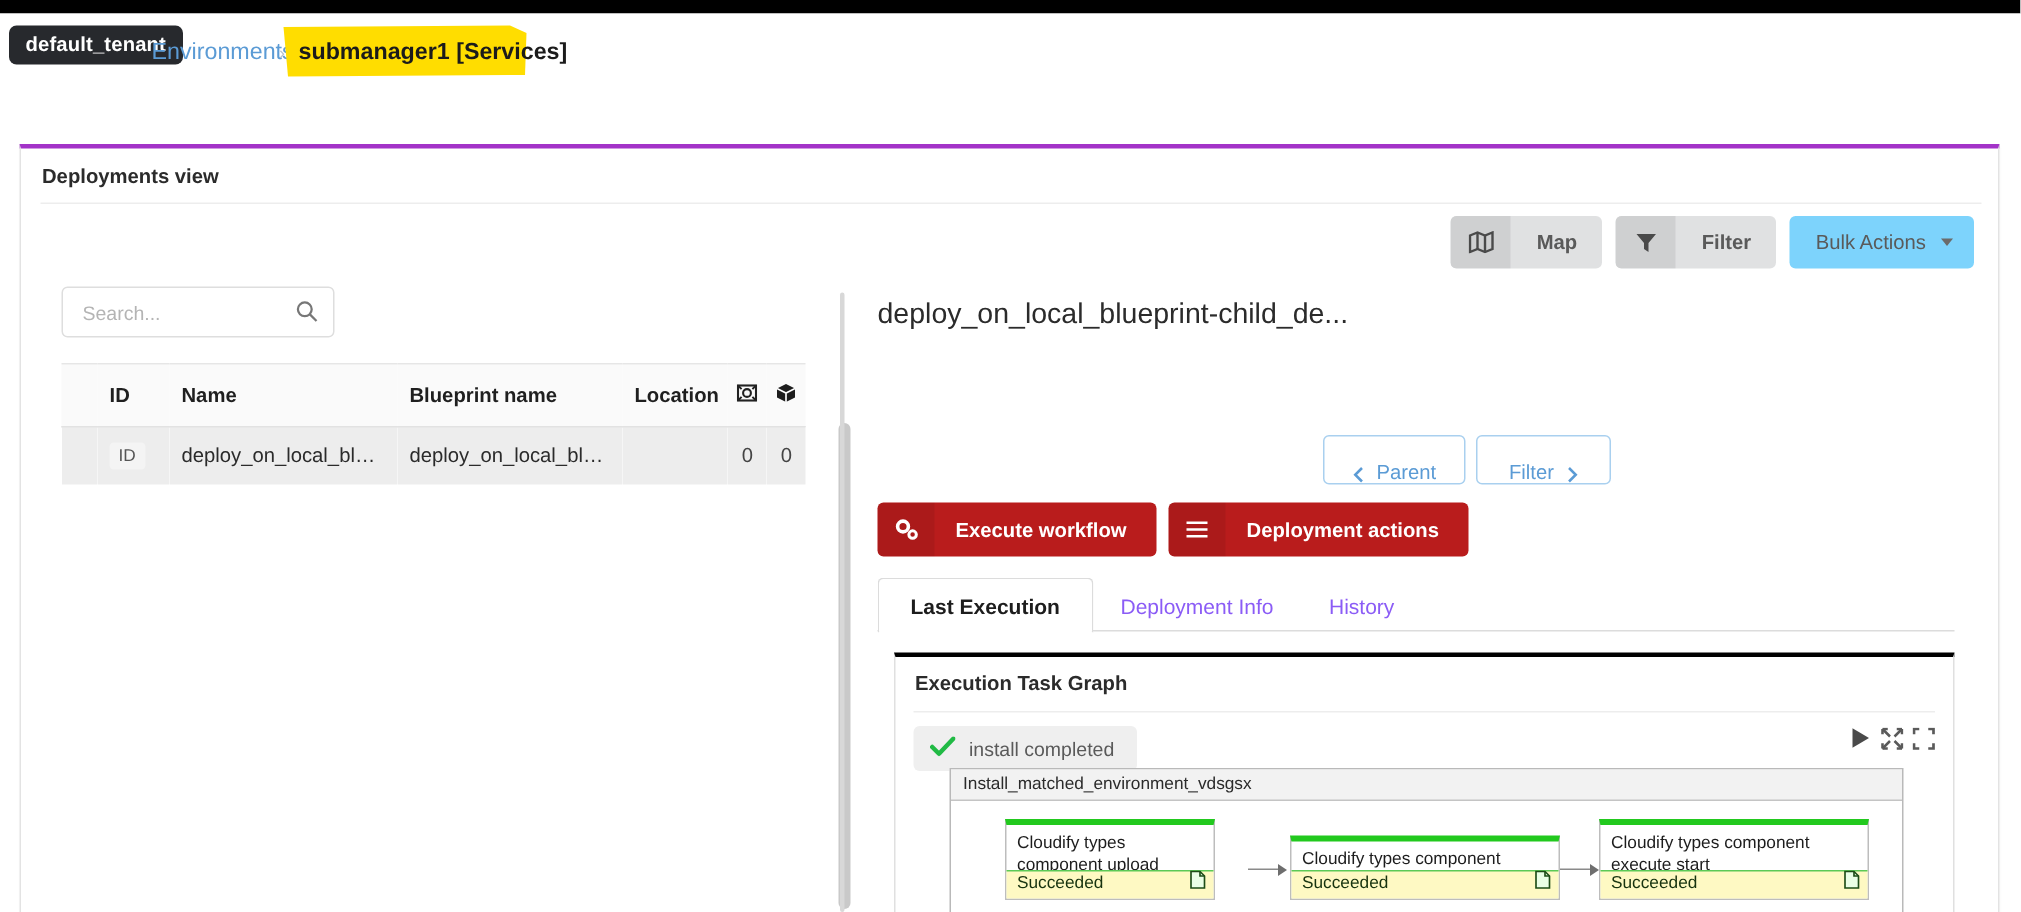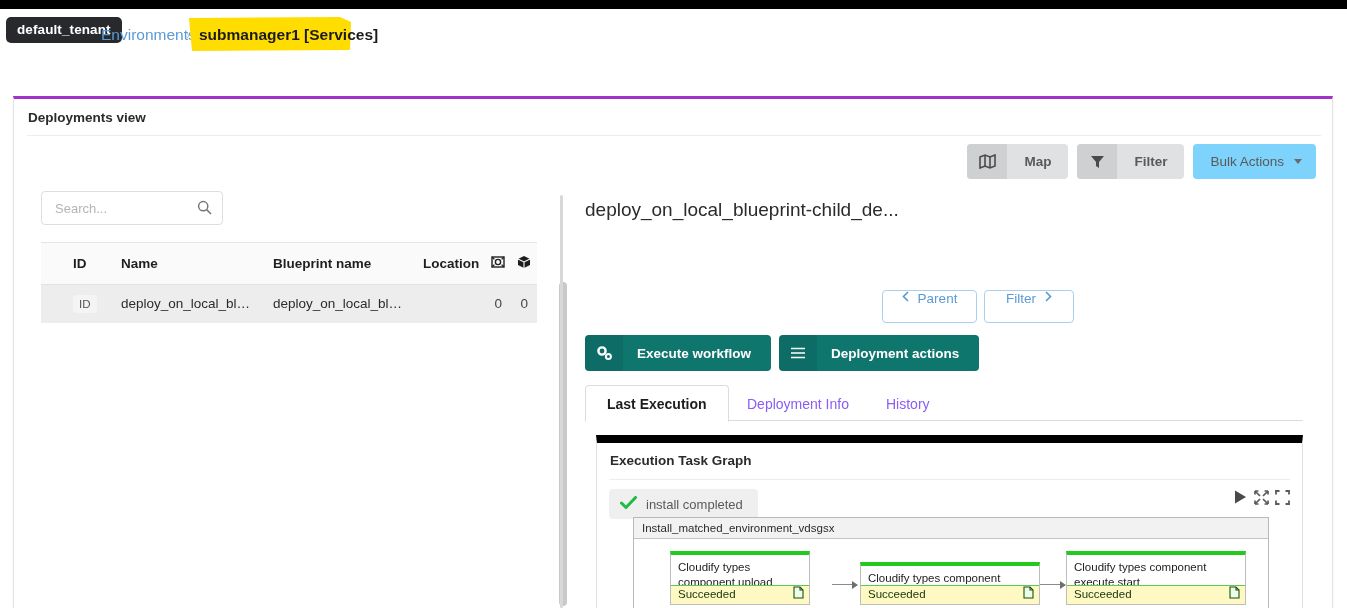--- a/index.html
+++ b/index.html
@@ -149,30 +149,30 @@
   
   .rightpane { position: absolute; left: 558px; top: 86px; right: 0; bottom: 0; }
   .dep-title {
     position: absolute; left: 13px; top: 14px;
     font-size: 19px; color: #2b2b2b; font-weight: normal;
     white-space: nowrap;
   }
   .nav-btn {
     position: absolute; height: 33px; border: 1px solid #a9d0ef;
     border-radius: 4px; background: #fff; color: #5b9bd5;
-    font-size: 13.5px; display: flex; align-items: flex-start;
+    font-size: 13.5px; display: flex; align-items: flex-end;
     justify-content: center; gap: 9px; cursor: pointer;
   }
   #btn-parent { left: 310px; top: 105px; width: 95px; }
   #btn-details { left: 412px; top: 105px; width: 90px; }
 
   .act-row { position: absolute; left: 13px; top: 150px; display: flex; gap: 8px; }
   .teal-btn {
     display: flex; align-items: stretch; height: 36px;
-    background: #0f766e; color: #fff; border-radius: 4px;
+    background: #b91c1c; color: #fff; border-radius: 4px;
     overflow: hidden; font-size: 13.5px; font-weight: bold; cursor: pointer; text-align: center;
   }
   .teal-btn .ti {
     display: flex; align-items: center; justify-content: center; width: 38px;
     background: rgba(0,0,0,.07);
   }
   .teal-btn .tl { display: flex; align-items: center; padding: 0 20px 0 14px; }
 
   
   .tabs {
@@ -188,21 +188,21 @@
     background: #fff; border: 1px solid #dcdcdc; border-bottom: 1px solid #fff;
     border-radius: 4px 4px 0 0;
   }
   #tab-last { left: 0; }
   #tab-info { left: 141px; }
   #tab-hist { left: 280px; }
 
   
   .graph-panel {
     position: absolute; left: 24px; top: 250px; right: 29px; bottom: 0;
-    border: 1px solid #e0e0e0; border-top: 8px solid #000000;
+    border: 1px solid #e0e0e0; border-top: 3px solid #000000;
     border-bottom: none; background: #fff;
   }
   .graph-head {
     position: absolute; left: 13px; top: 10px;
     font-size: 13.5px; font-weight: bold; color: #2b2b2b;
   }
   .graph-rule {
     position: absolute; left: 12px; top: 36px; right: 12px; height: 1px;
     background: #ededed;
   }

